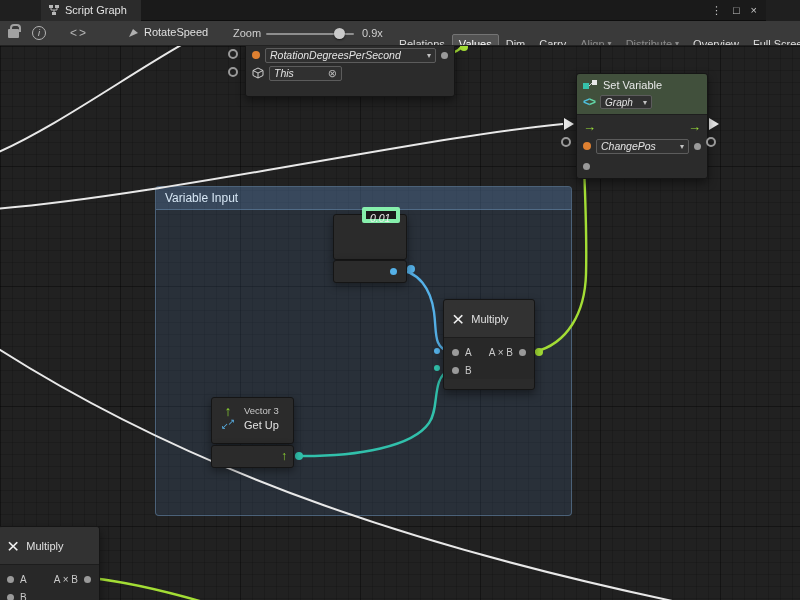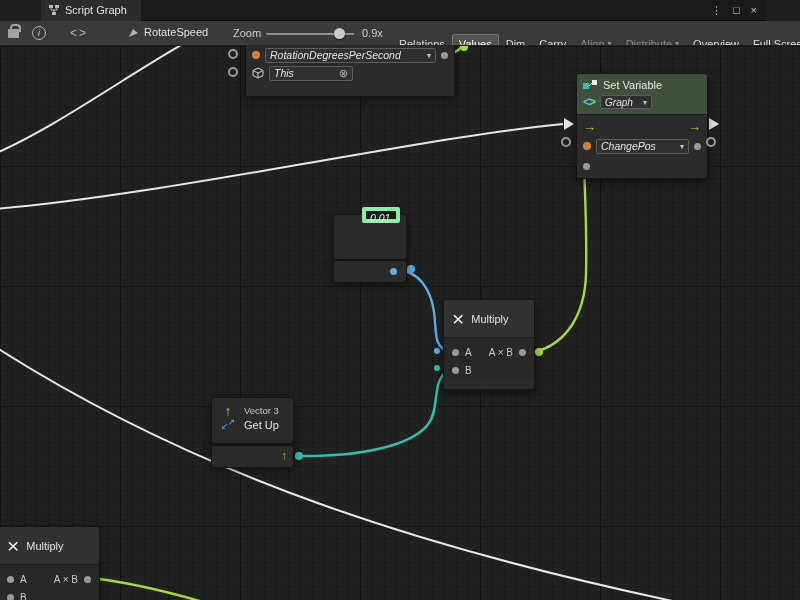--- a/index.html
+++ b/index.html
@@ -164,20 +164,23 @@
       <span>Distribute</span>
         <span class="bcaret">▾</span>
     </button>
     <button class="tbb">Overview</button>
     <button class="tbb">Full Screen</button>
   </div>
 </div>
 
 <div class="canvas">
 
+  <div class="group">
+    <div class="group-title">Variable Input</div>
+  </div>
 
   <svg class="wires" width="800" height="554" viewBox="0 0 800 554">
 
     <path d="M -6 108 C 55 82 132 26 190 -6" stroke="#e8e8e8" stroke-width="2" fill="none"></path>
     <path d="M -6 163 C 160 150 430 90 563 78" stroke="#e8e8e8" stroke-width="2" fill="none"></path>
     <path d="M -6 300 C 200 432 432 506 706 562" stroke="#e8e8e8" stroke-width="2" fill="none"></path>
     <polygon points="564,72 574,78 564,84" fill="#e8e8e8"></polygon>
     <polygon points="709,72 719,78 709,84" fill="#e8e8e8"></polygon>
 
     <path d="M 447 8 C 456 7 461 3 464 -3" stroke="#a3dd35" stroke-width="2.4" fill="none"></path>
@@ -204,21 +207,21 @@
         <span class="txt">RotationDegreesPerSecond</span>
         <span class="caret">▾</span>
       </span>
       <span class="port"></span>
     </div>
     <div class="vrow">
       <svg width="12" height="12" viewBox="0 0 12 12">
         <path d="M6 1 L11 3.5 L11 8.5 L6 11 L1 8.5 L1 3.5 Z" fill="none" stroke="#cfcfcf"></path>
         <path d="M1 3.5 L6 6 L11 3.5 M6 6 L6 11" fill="none" stroke="#cfcfcf"></path>
       </svg>
-      <span class="chip" style="width:84px;gap:19px;">
+      <span class="chip" style="width:73px;gap:19px;">
         <span class="txt">This</span>
         <span class="otimes">⊗</span>
       </span>
     </div>
   </div>
 
   <div class="node" style="left:576px;top:27px;width:132px;height:106px;">
     <div class="sv-head">
       <div class="sv-line1">
         <svg width="15" height="10">

